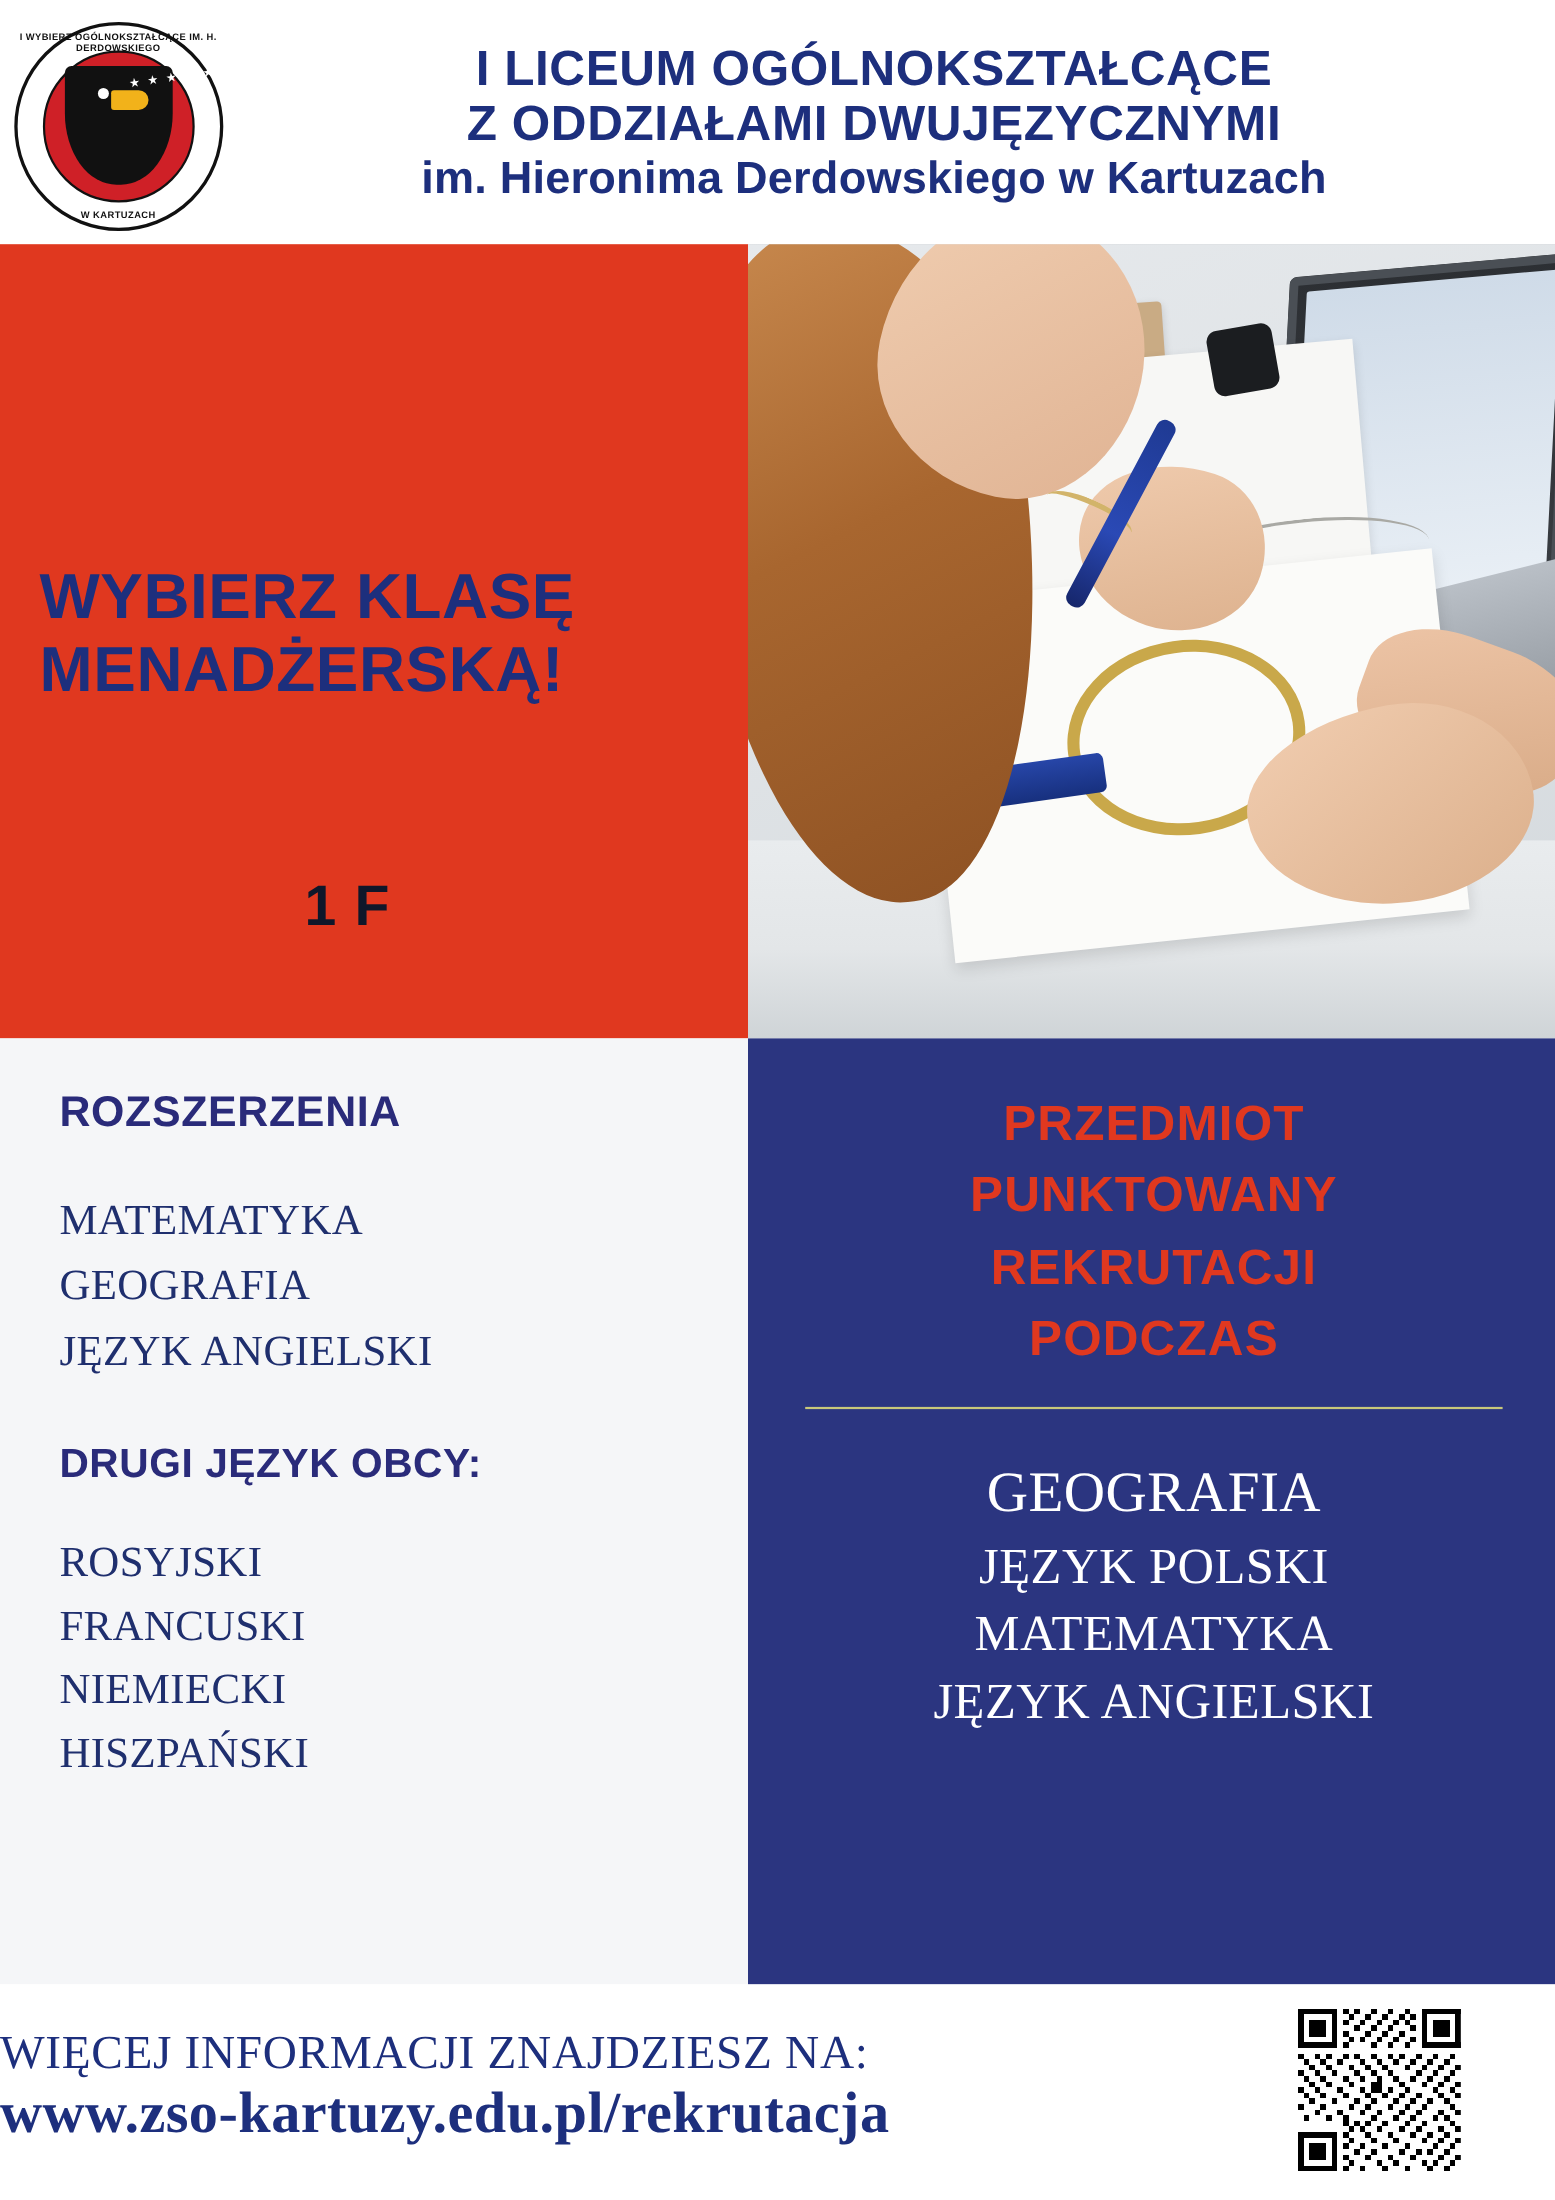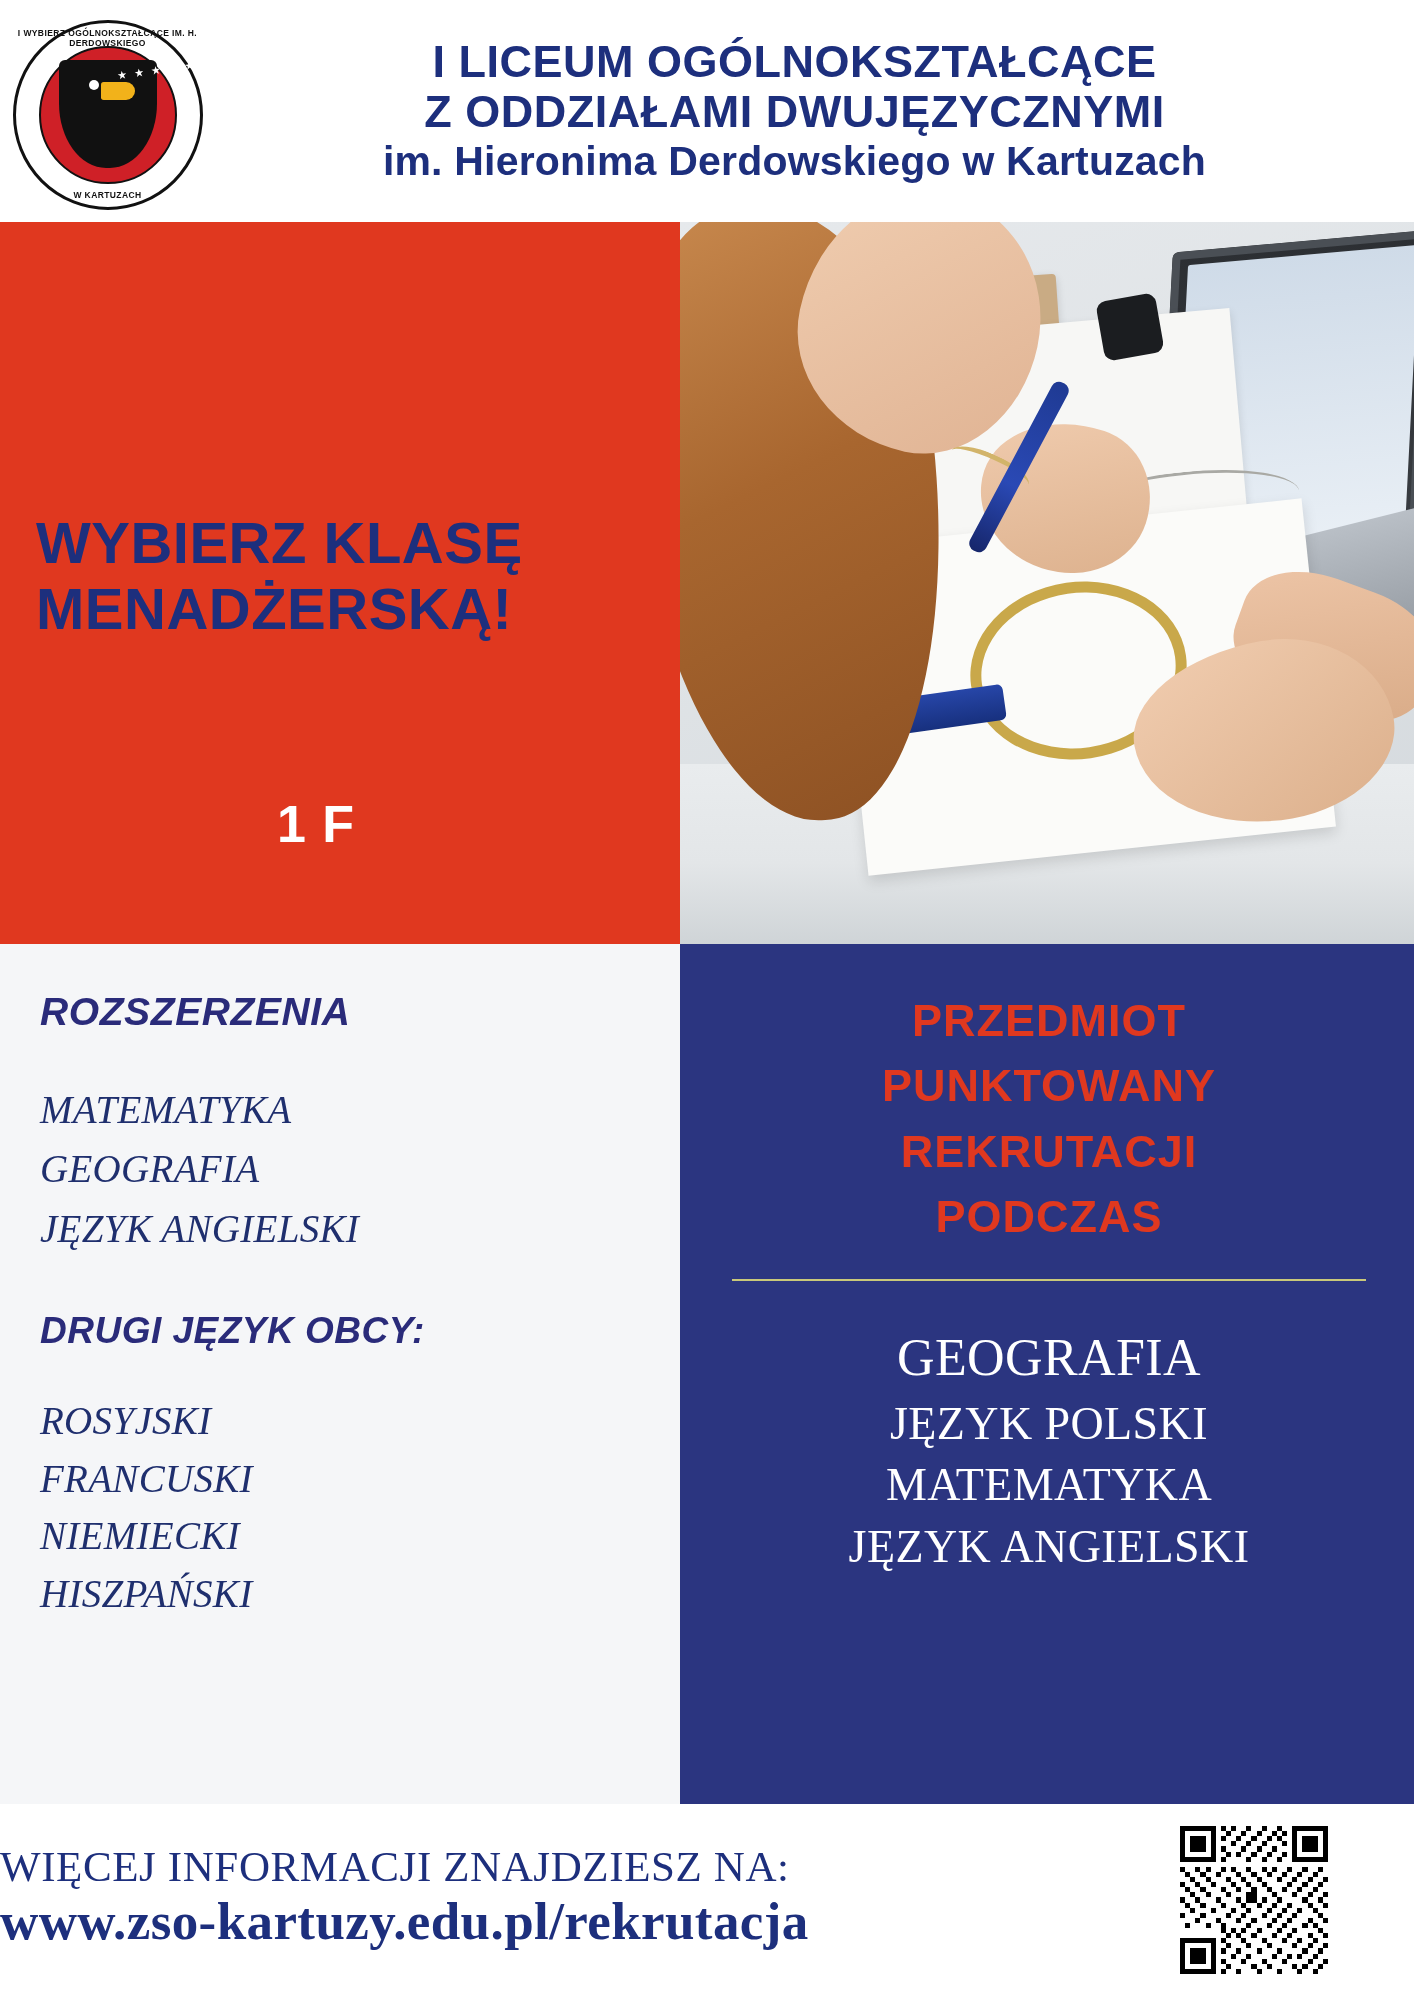--- a/index.html
+++ b/index.html
@@ -88,21 +88,21 @@
     color: #1d2f7d;
   }
   .class-code {
     position: absolute;
     top: 572px;
     left: 0;
     width: 632px;
     text-align: center;
     font-size: 52px;
     font-weight: 700;
-    color: #ffffff;
+    color: #0f172a;
     letter-spacing: 1px;
   }
   .photo {
     flex: 1;
     position: relative;
     overflow: hidden;
     background: #cfd3d6;
   }
   
   .ph-desk {
@@ -257,23 +257,22 @@
   .lower {
     position: relative;
     display: flex;
     height: 860px;
   }
   .left-col {
     width: 680px;
     min-width: 680px;
     background: #f5f6f8;
     box-sizing: border-box;
-    padding: 46px 40px 0 40px;
+    padding: 46px 40px 0 54px;
     color: #1d2f7d;
-    font-style: italic;
   }
   .h-ext {
     font-size: 39px;
     font-weight: 800;
     letter-spacing: 0.6px;
     color: #2a2b7a;
     font-family: "Liberation Sans", sans-serif;
   }
   .subj-list {
     margin-top: 46px;

